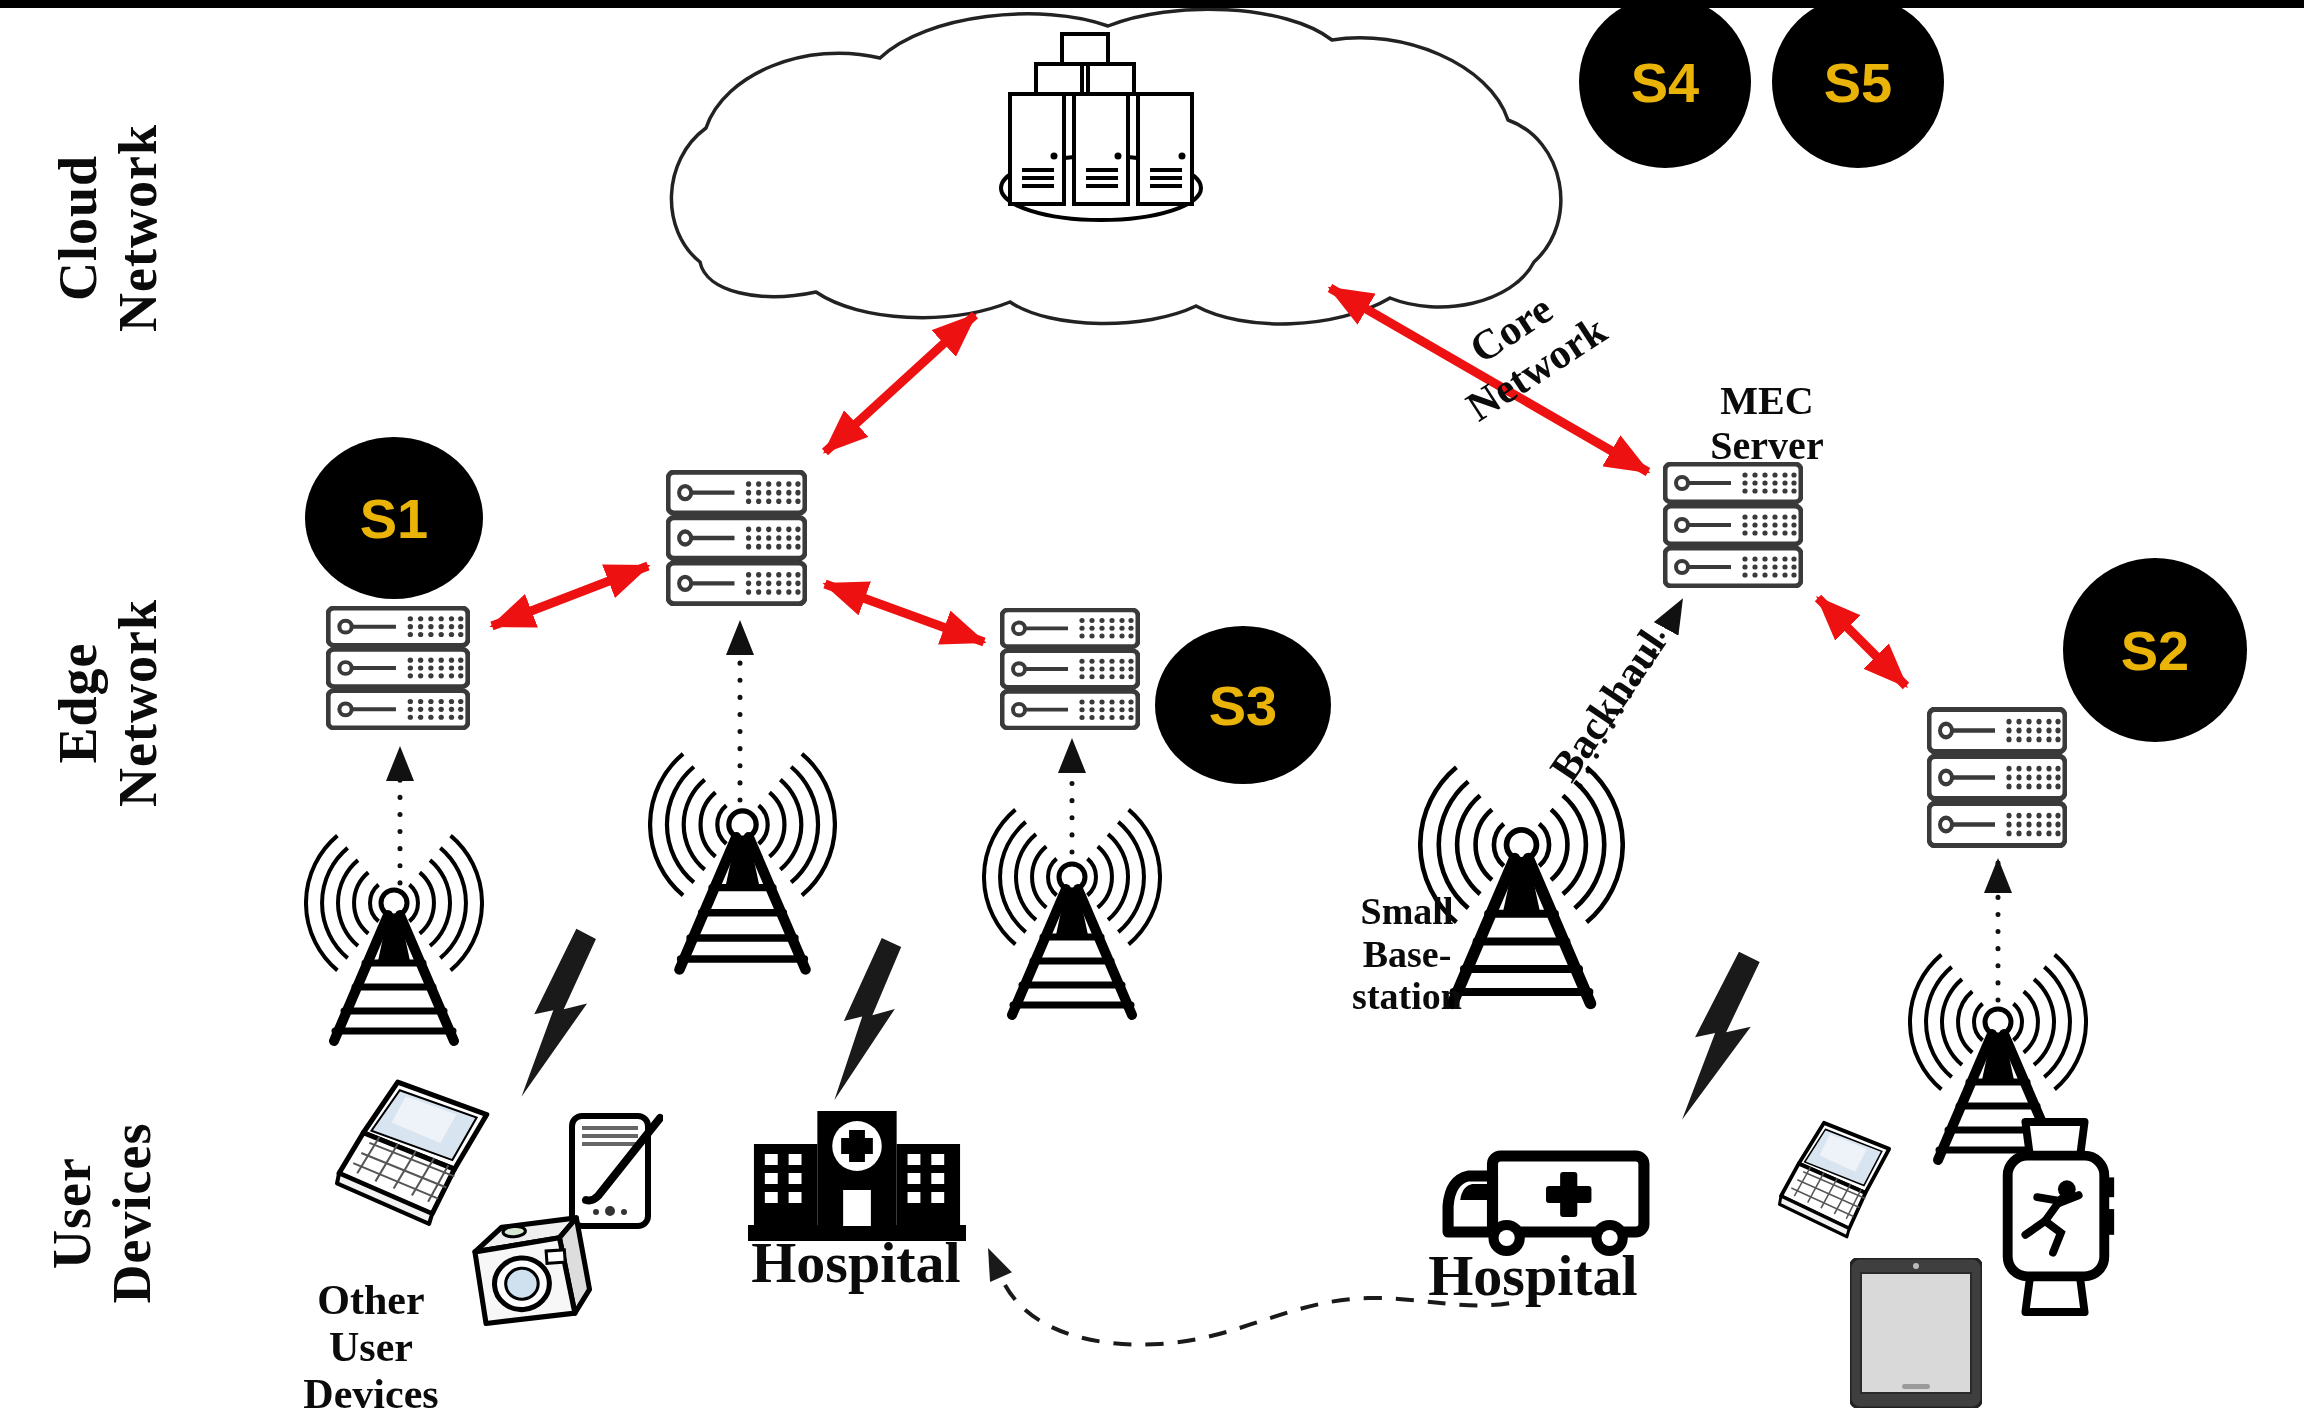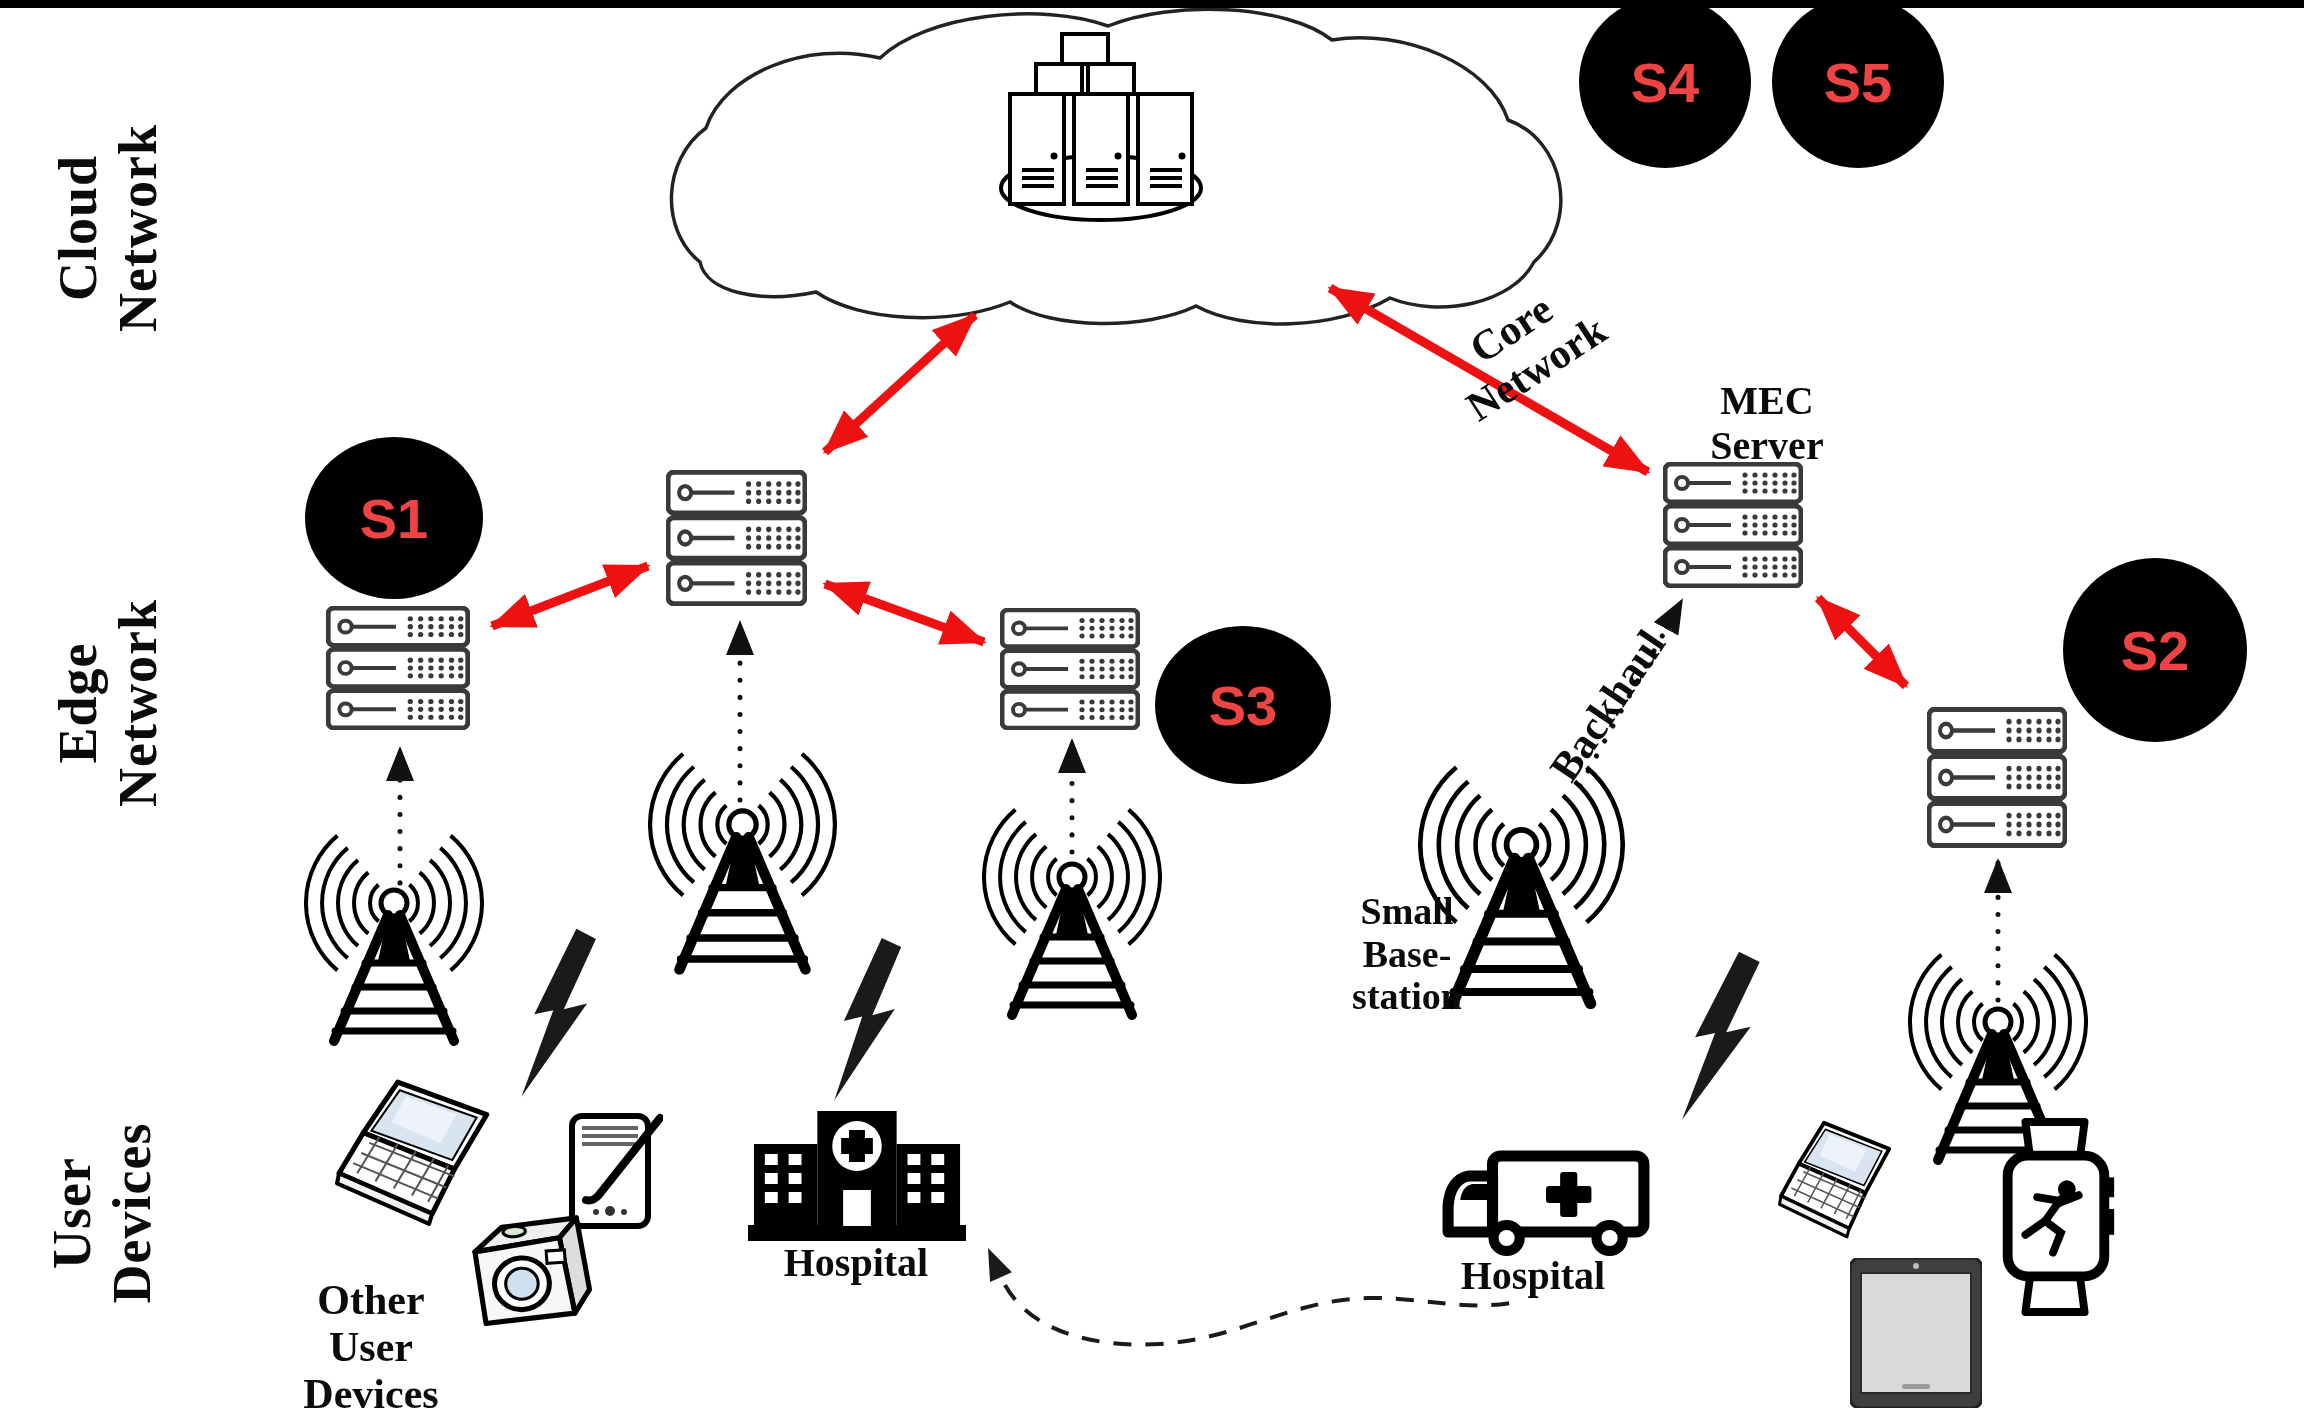--- a/index.html
+++ b/index.html
@@ -6,24 +6,24 @@
   #stage{position:relative;width:2304px;height:1424px;background:#fff;overflow:hidden;
          font-family:"Liberation Serif","DejaVu Serif",serif;}
   #diagram{position:absolute;left:0;top:0;z-index:1;}
   .lbl{position:absolute;z-index:2;transform:translate(-50%,-50%);
        white-space:pre-line;text-align:center;color:#0b0b0b;font-weight:bold;
        line-height:1.12;}
   .lbl.rot90{transform:translate(-50%,-50%) rotate(-90deg);}
   .layer-lbl{font-size:54px;letter-spacing:1px;}
   .snode{position:absolute;z-index:2;background:#000;border-radius:50%;
          display:flex;align-items:center;justify-content:center;}
-  .snode span{color:#ef4444;font-family:"Liberation Sans","DejaVu Sans",sans-serif;
+  .snode span{color:#eab308;font-family:"Liberation Sans","DejaVu Sans",sans-serif;
          font-weight:bold;font-size:56px;}
   #topbar{position:absolute;left:0;top:0;width:2304px;height:8px;background:#000;z-index:3;}
-  .fs46{font-size:46px;} .fs44{font-size:40px;} .fs42{font-size:42px;}
+  .fs46{font-size:46px;} .fs44{font-size:58px;} .fs42{font-size:42px;}
   .fs40{font-size:40px;margin-left:19px;} .fs38{font-size:38px;margin-left:40px;}
 </style>
 </head>
 <body>
 
 <div id="stage">
 
 <svg id="diagram" width="2304" height="1424" viewBox="0 0 2304 1424">
   <defs>
     <marker id="mRed" markerWidth="5" markerHeight="4" refX="4.7" refY="2" orient="auto-start-reverse" markerUnits="strokeWidth">

